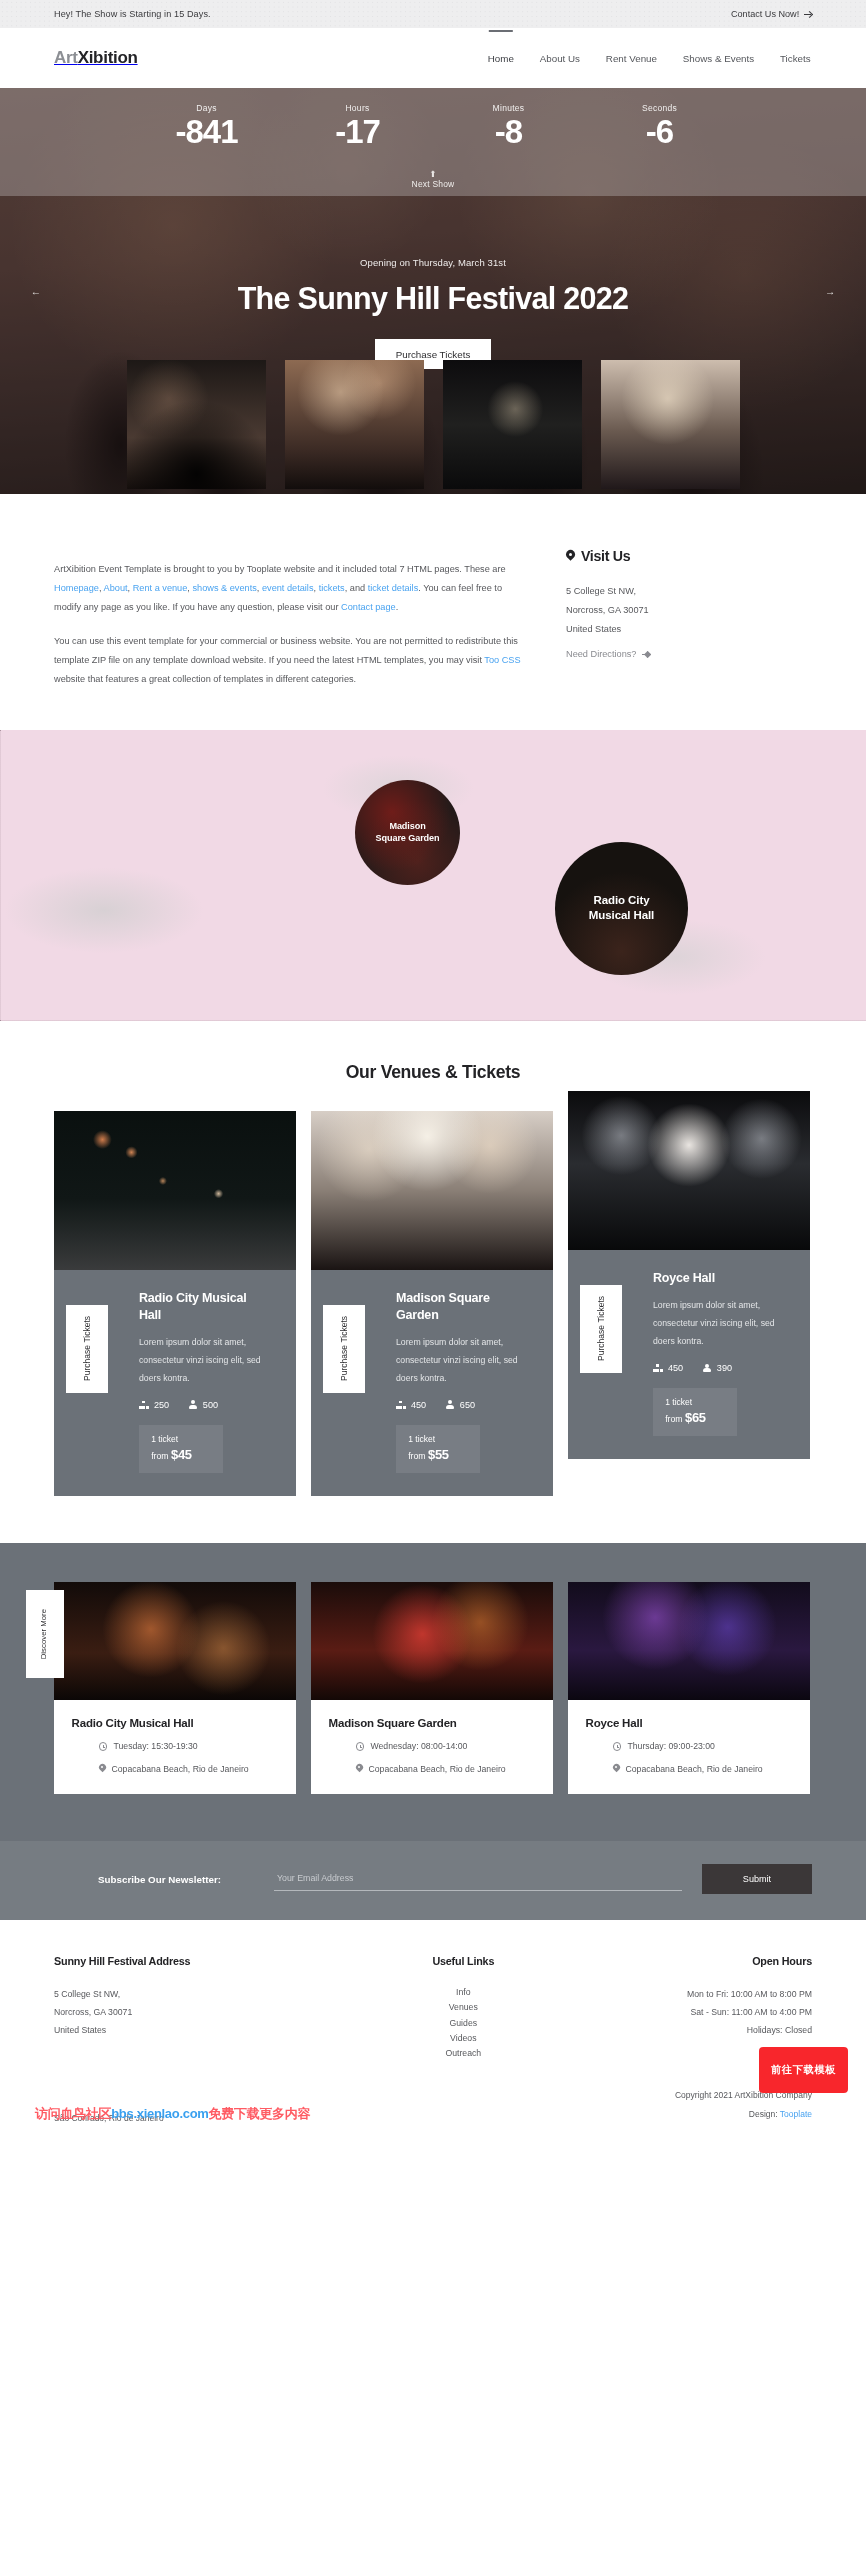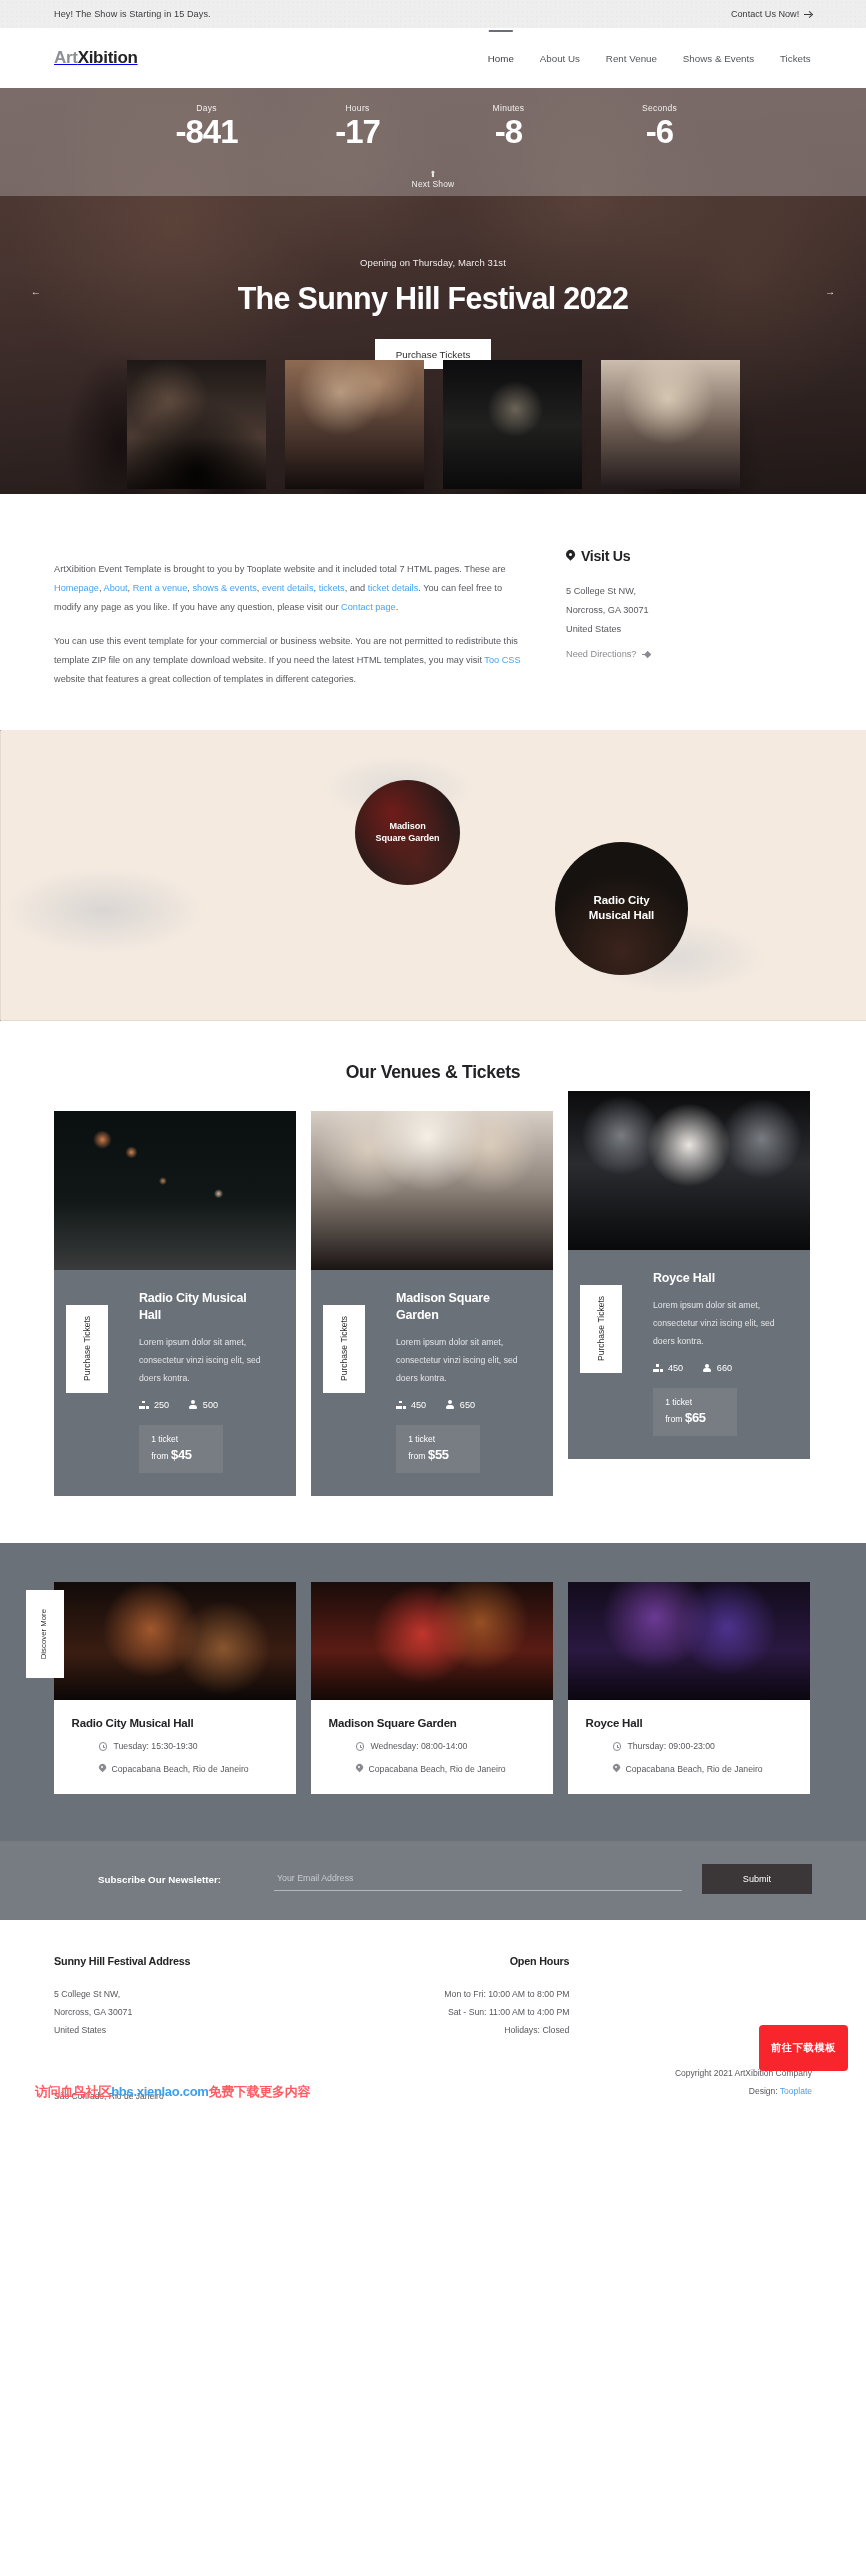--- a/index.html
+++ b/index.html
@@ -127,21 +127,21 @@
   .pin{ width:8.8px; height:12.2px; display:inline-block; position:relative; }
   .pin::before{content:"";position:absolute;top:0;left:0;width:8.8px;height:8.8px;border-radius:50% 50% 50% 0;background:#232326;transform:rotate(-45deg);}
   .pin::after{content:"";position:absolute;top:2.7px;left:2.9px;width:3px;height:3px;border-radius:50%;background:#fff;}
   .visit-addr{ margin-top:17.6px; font-size:9.2px; line-height:2.1; color:#57585c; }
   .visit-link{ display:inline-flex; align-items:center; gap:5.4px; margin-top:9.5px; font-size:9.2px; color:#8a8b90; text-decoration:none;}
   .visit-link .arrow-r::before,.visit-link .arrow-r::after{background:#8a8b90;border-color:#8a8b90;}
 
   
   .map{
     height: 291px; position:relative; overflow:hidden;
-    background:#fdba74;
+    background:#ec4899;
   }
   .map-grid{
     position:absolute; inset:0; opacity:.85;
     background-image:
       linear-gradient(62deg, rgba(120,120,120,.45) 0 0.8px, transparent 0.8px 65px),
       linear-gradient(152deg, rgba(120,120,120,.45) 0 0.8px, transparent 0.8px 53px),
       linear-gradient(15deg, rgba(140,140,140,.32) 0 0.7px, transparent 0.7px 37px),
       linear-gradient(104deg, rgba(140,140,140,.32) 0 0.7px, transparent 0.7px 31px),
       linear-gradient(0deg, rgba(160,160,160,.22) 0 0.7px, transparent 0.7px 17.6px),
       linear-gradient(90deg, rgba(160,160,160,.22) 0 0.7px, transparent 0.7px 20.3px);
@@ -470,21 +470,21 @@
             </div>
             <div class="venue-name">Royce Hall</div>
             <div class="venue-desc">Lorem ipsum dolor sit amet, consectetur vinzi iscing elit, sed doers kontra.</div>
             <div class="venue-stats">
               <span class="st">
                   <i class="ico-sitemap"></i>
                   <span>450</span>
                 </span>
               <span class="st">
                   <i class="ico-user"></i>
-                  <span>660</span>
+                  <span>390</span>
                 </span>
             </div>
             <div class="ticket-box">
               <div class="ticket-q">1 ticket</div>
               <div class="ticket-p"><span>from</span> <b>$65</b></div>
             </div>
           </div>
         </div>
 
       </div>
@@ -559,20 +559,30 @@
     <div class="wrap">
       <div class="foot-row">
         <div class="fcol1">
           <div class="fhead">Sunny Hill Festival Address</div>
           <div class="fbody">
             <div>5 College St NW,</div>
             <div>Norcross, GA 30071</div>
             <div>United States</div>
           </div>
         </div>
+        <div class="fcol2">
+          <div class="fhead">Useful Links</div>
+          <ul class="flinks">
+            <li><a href="#">Info</a></li>
+            <li><a href="#">Venues</a></li>
+            <li><a href="#">Guides</a></li>
+            <li><a href="#">Videos</a></li>
+            <li><a href="#">Outreach</a></li>
+          </ul>
+        </div>
         <div class="fcol3">
           <div class="fhead">Open Hours</div>
           <div class="fbody">
             <div>Mon to Fri: 10:00 AM to 8:00 PM</div>
             <div>Sat - Sun: 11:00 AM to 4:00 PM</div>
             <div>Holidays: Closed</div>
           </div>
         </div>
       </div>
 

